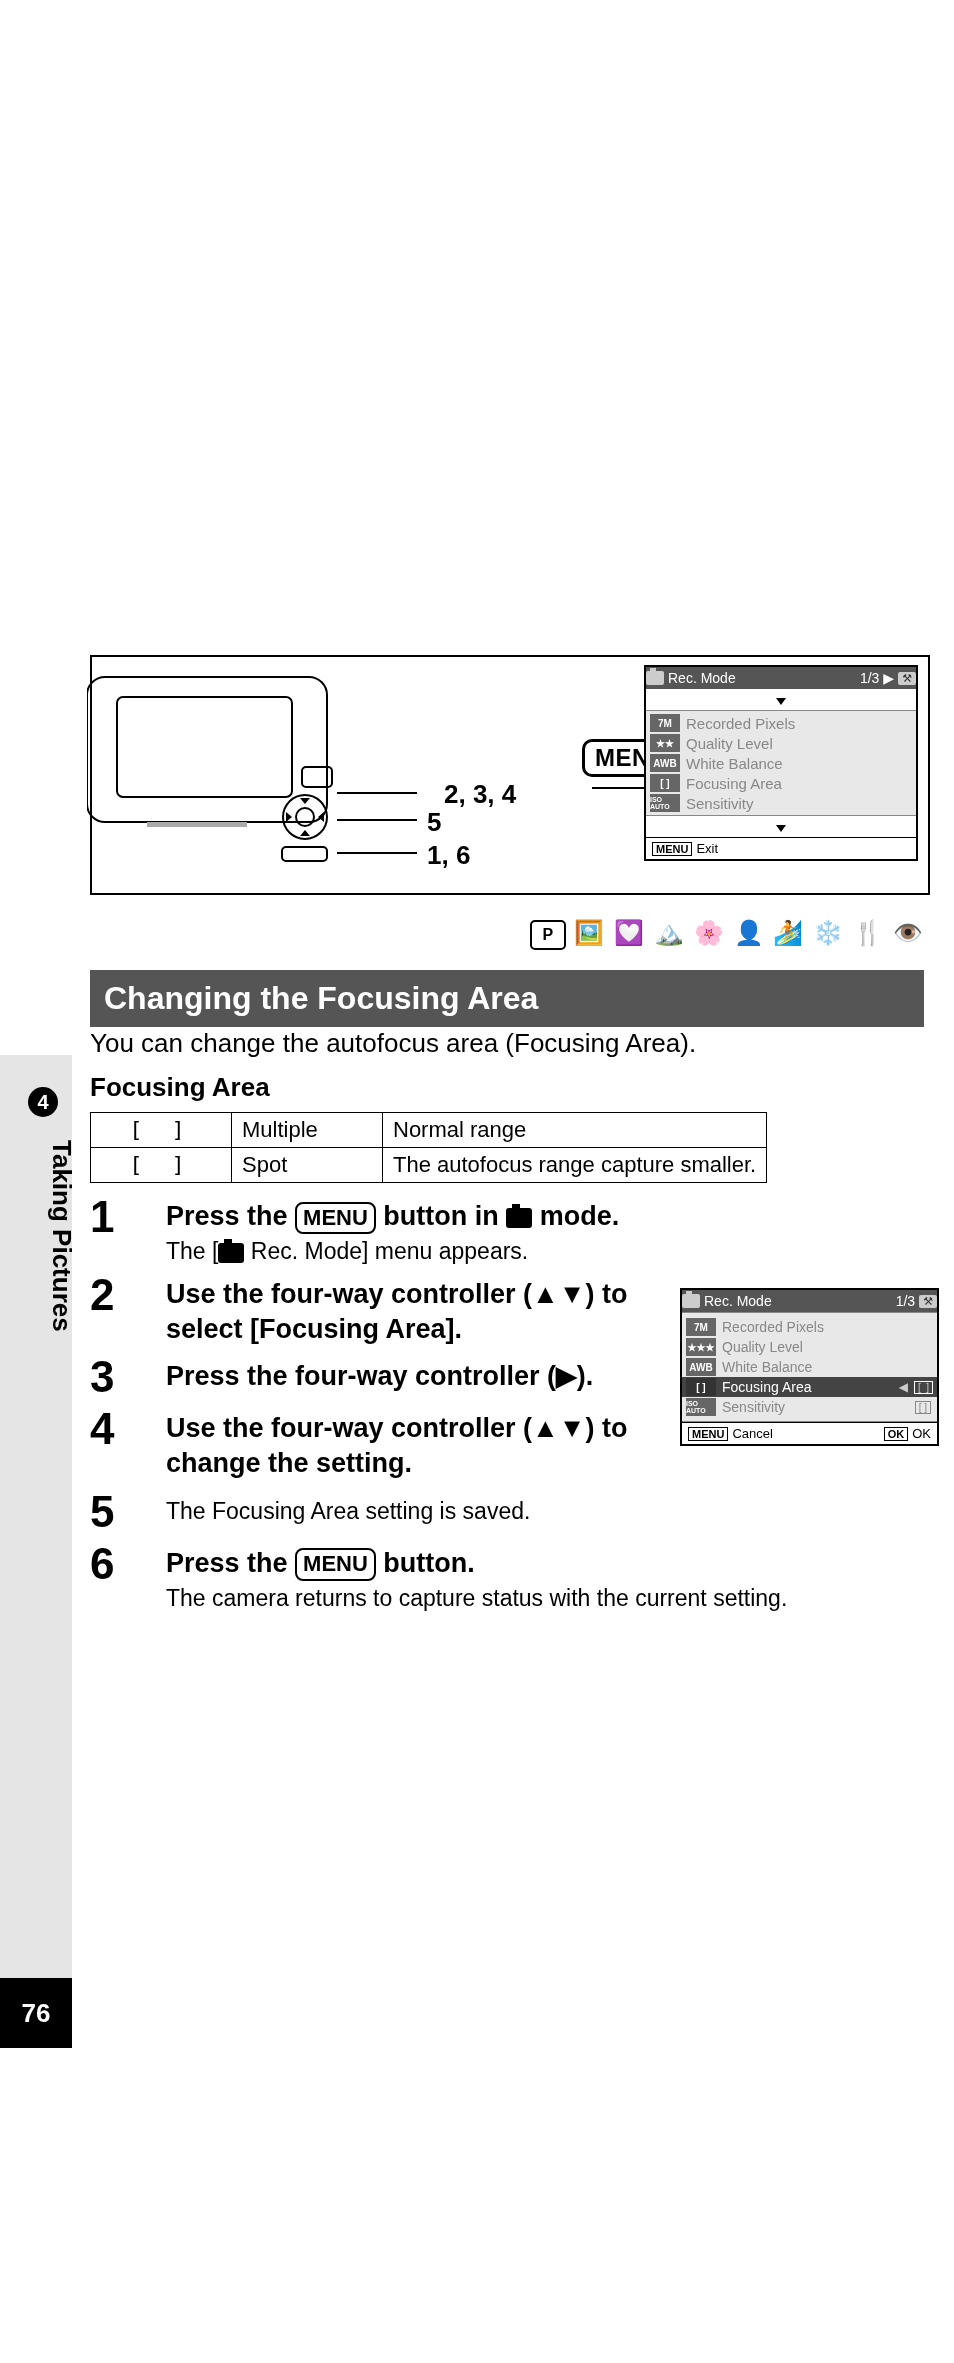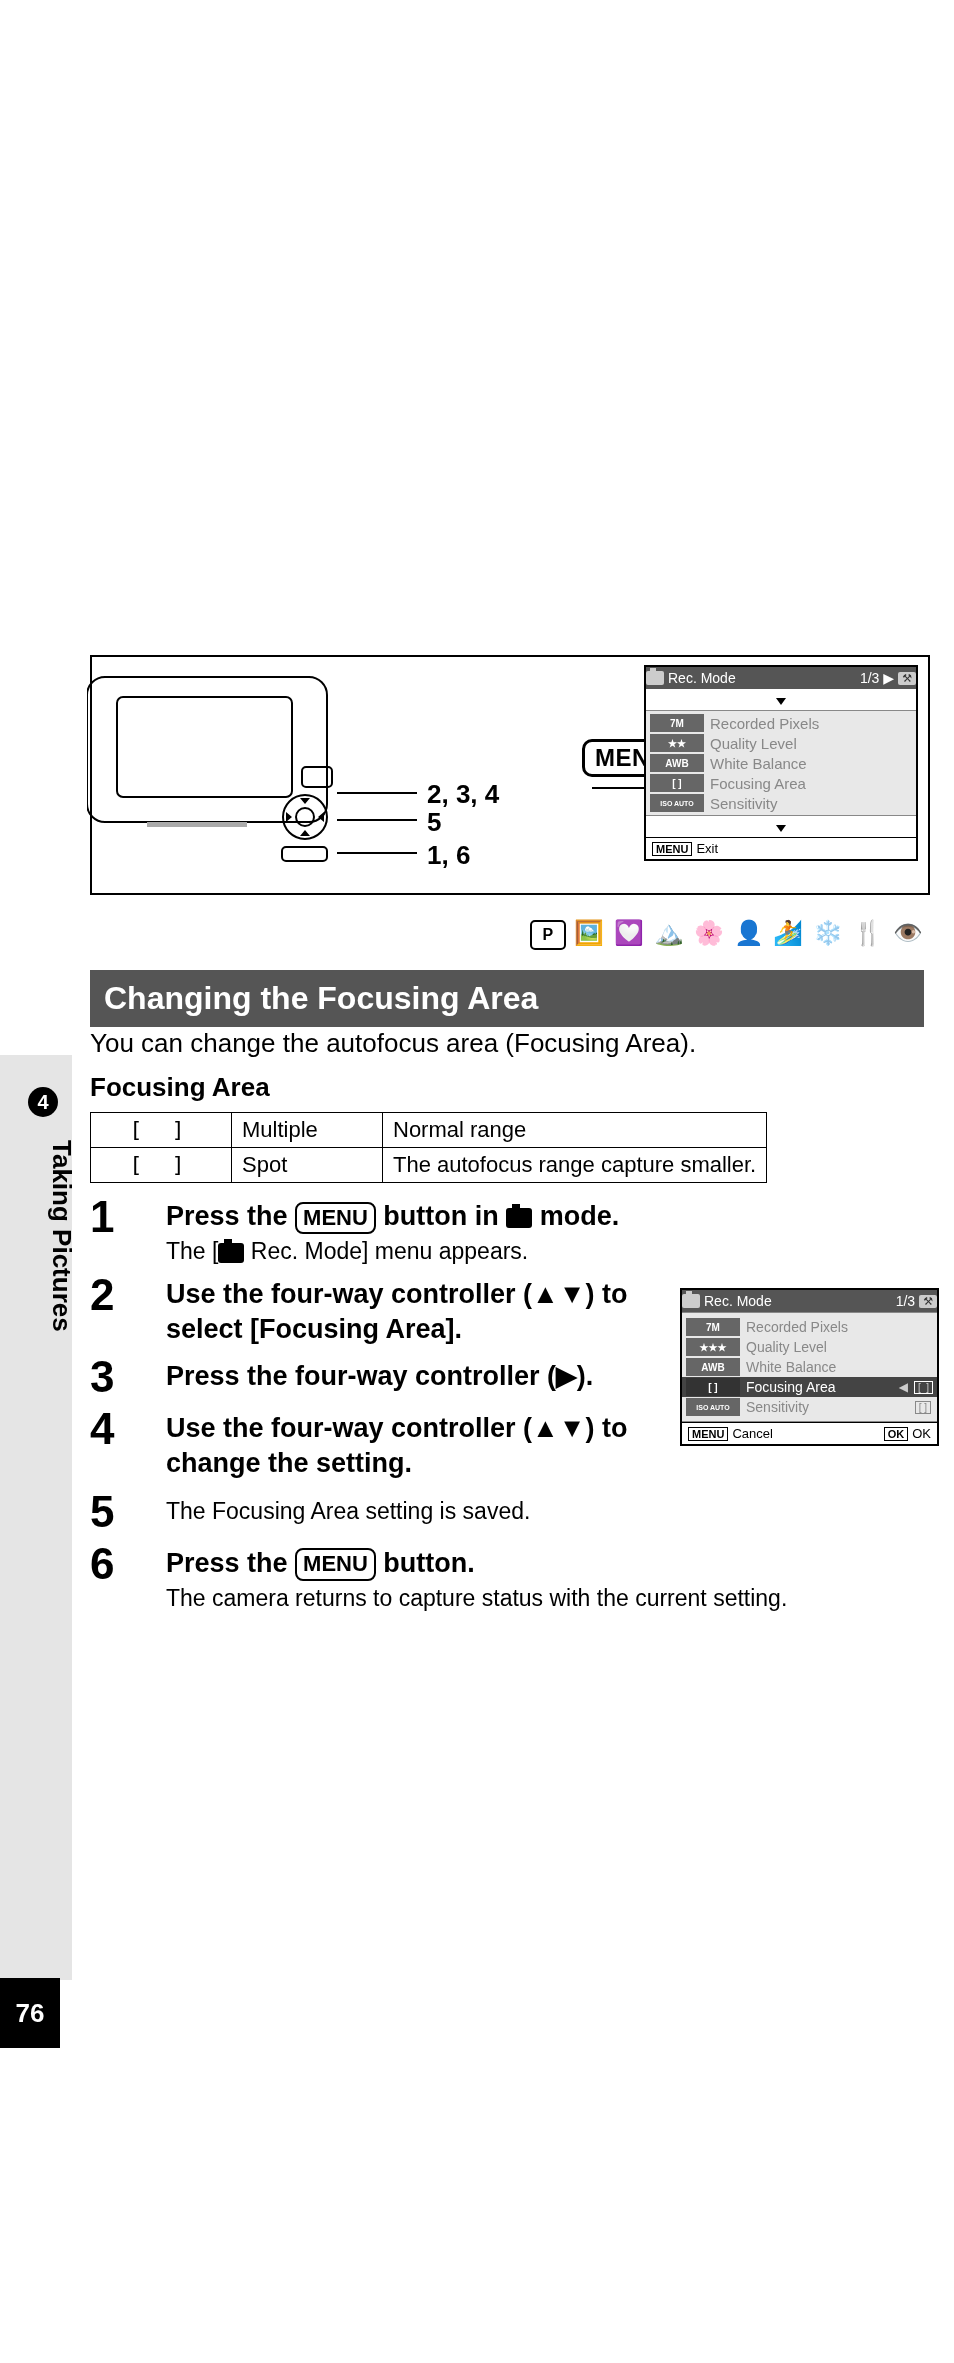--- a/index.html
+++ b/index.html
@@ -42,21 +42,21 @@
     left: 46px;
     top: 1140px;
     writing-mode: vertical-rl;
     font-weight: bold;
     font-size: 26px;
   }
   .page-num-box {
     position: absolute;
     left: 0;
     bottom: 315px;
-    width: 60px;
+    width: 72px;
     height: 70px;
     background: #000;
     color: #fff;
     font-weight: bold;
     font-size: 26px;
     display: flex;
     align-items: center;
     justify-content: center;
   }
   
@@ -138,21 +138,21 @@
     align-items: center;
     padding: 1px 0 1px 4px;
     color: #888;
   }
   .lcd-row.selected {
     background: #444;
     color: #ccc;
   }
   .lcd-row.selected .label-txt { color: #fff; }
   .lcd-icon {
-    width: 54px;
+    width: 30px;
     height: 18px;
     background: #666;
     color: #fff;
     font-size: 10px;
     font-weight: bold;
     display: flex;
     align-items: center;
     justify-content: center;
     margin-right: 6px;
     flex-shrink: 0;
@@ -359,21 +359,21 @@
       <rect x="30" y="30" width="175" height="100" rx="6" fill="none" stroke="#000" stroke-width="2"></rect>
       <rect x="215" y="100" width="30" height="20" rx="4" fill="none" stroke="#000" stroke-width="2"></rect>
       <circle cx="218" cy="150" r="22" fill="none" stroke="#000" stroke-width="2"></circle>
       <circle cx="218" cy="150" r="9" fill="none" stroke="#000" stroke-width="2"></circle>
       <path d="M205 150 l-6 -5 v10 z M231 150 l6 -5 v10 z M218 137 l-5 -6 h10 z M218 163 l-5 6 h10 z" fill="#000"></path>
       <rect x="195" y="180" width="45" height="14" rx="4" fill="none" stroke="#000" stroke-width="2"></rect>
       <rect x="60" y="155" width="100" height="5" fill="#aaa"></rect>
     </svg>
 
     <div class="callout-line" style="left:245px; top:135px; width:80px;"></div>
-    <div class="callout" style="left:335px; top:122px;text-align:right;">2, 3, 4</div>
+    <div class="callout" style="left:352px; top:122px;text-align:right;">2, 3, 4</div>
     <div class="callout-line" style="left:245px; top:162px; width:80px;"></div>
     <div class="callout" style="left:335px; top:150px;">5</div>
     <div class="callout-line" style="left:245px; top:195px; width:80px;"></div>
     <div class="callout" style="left:335px; top:183px;">1, 6</div>
 
     <div class="menu-btn-label">MENU</div>
     <div class="arrow-right"></div>
 
     <div class="lcd lcd-top">
       <div class="lcd-header">

